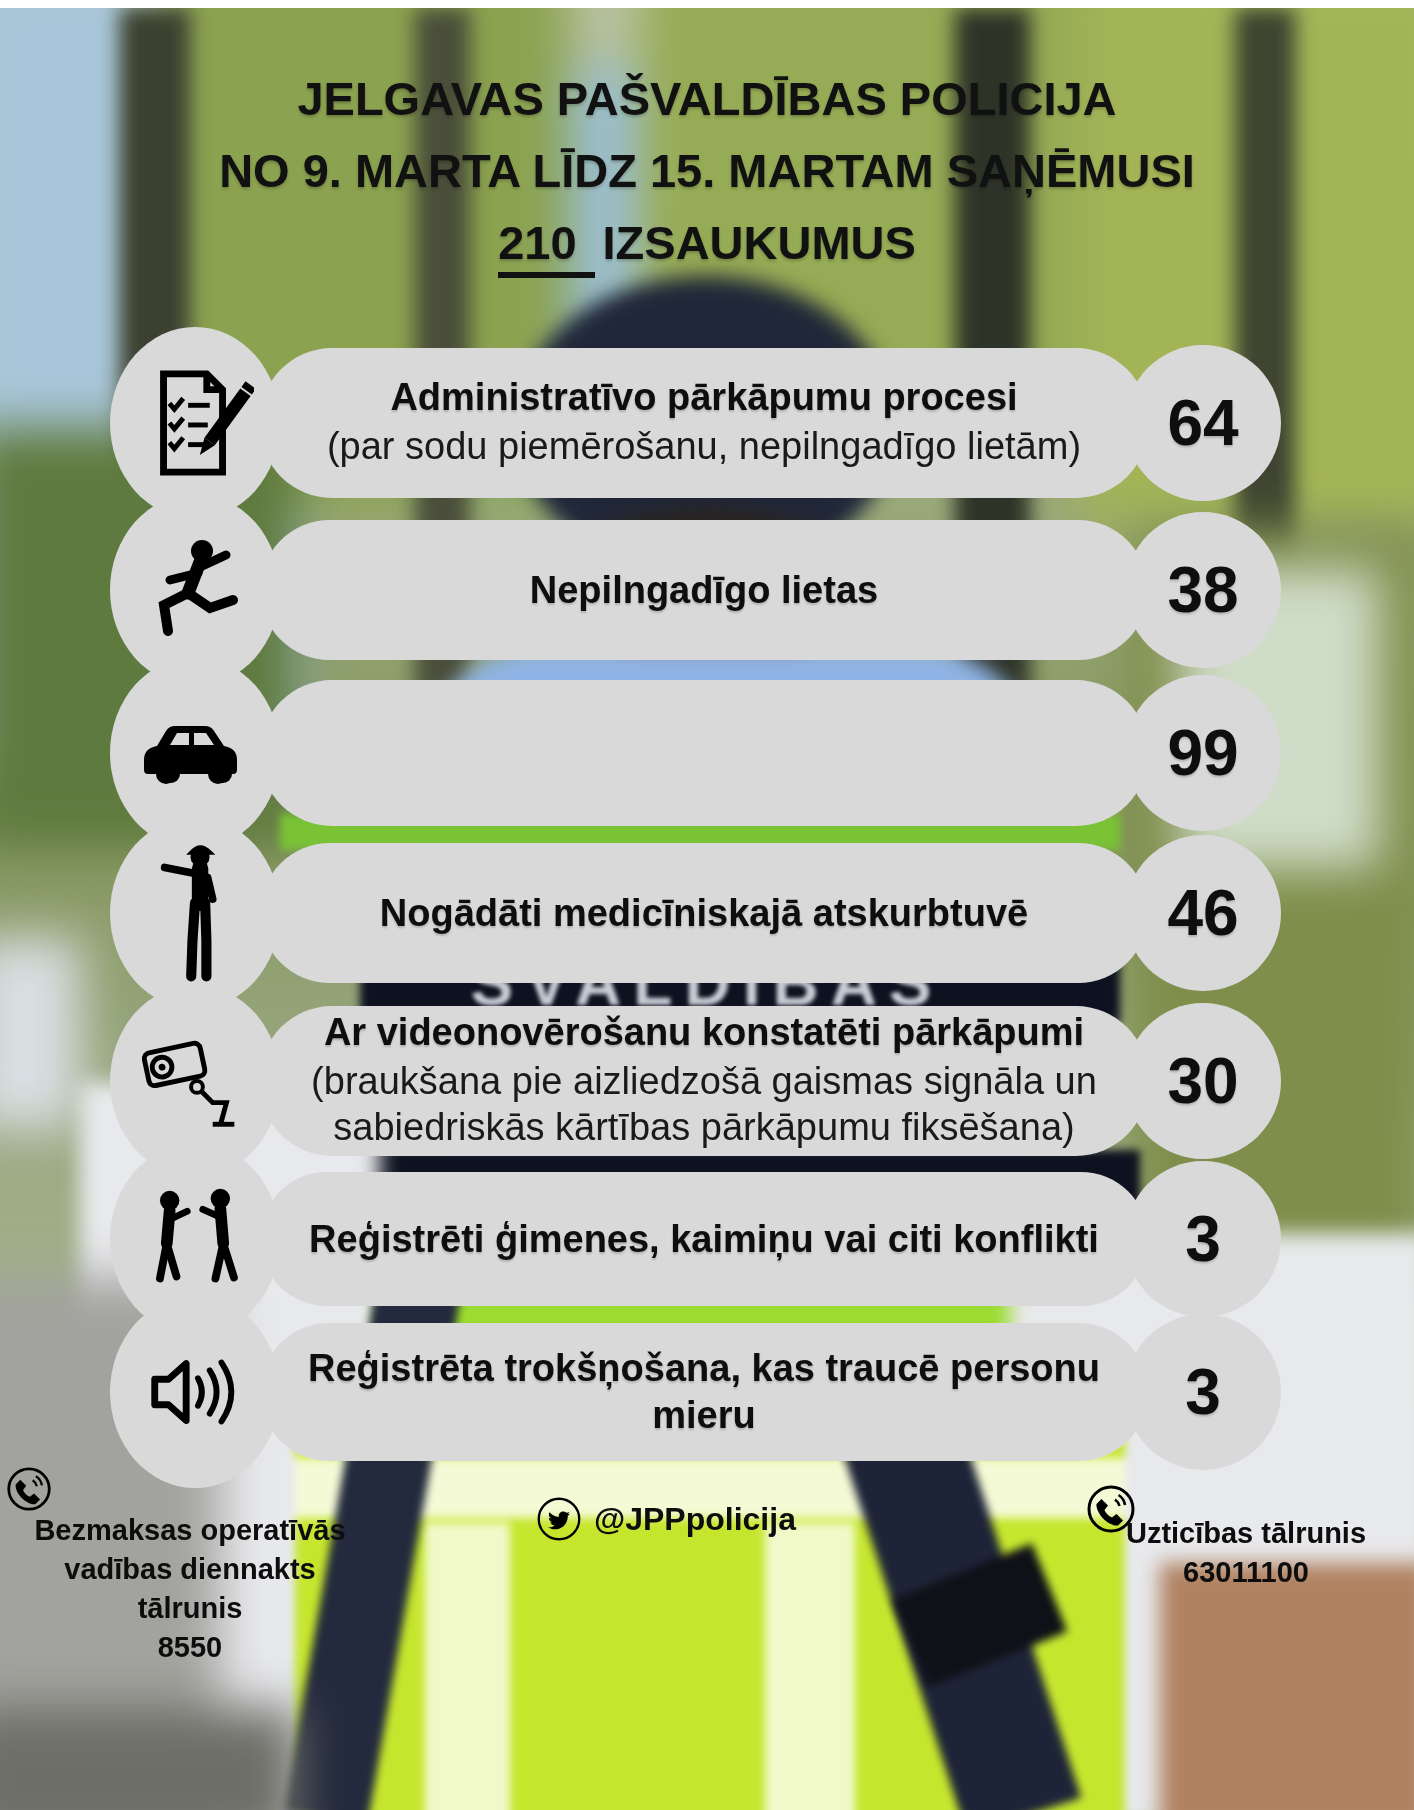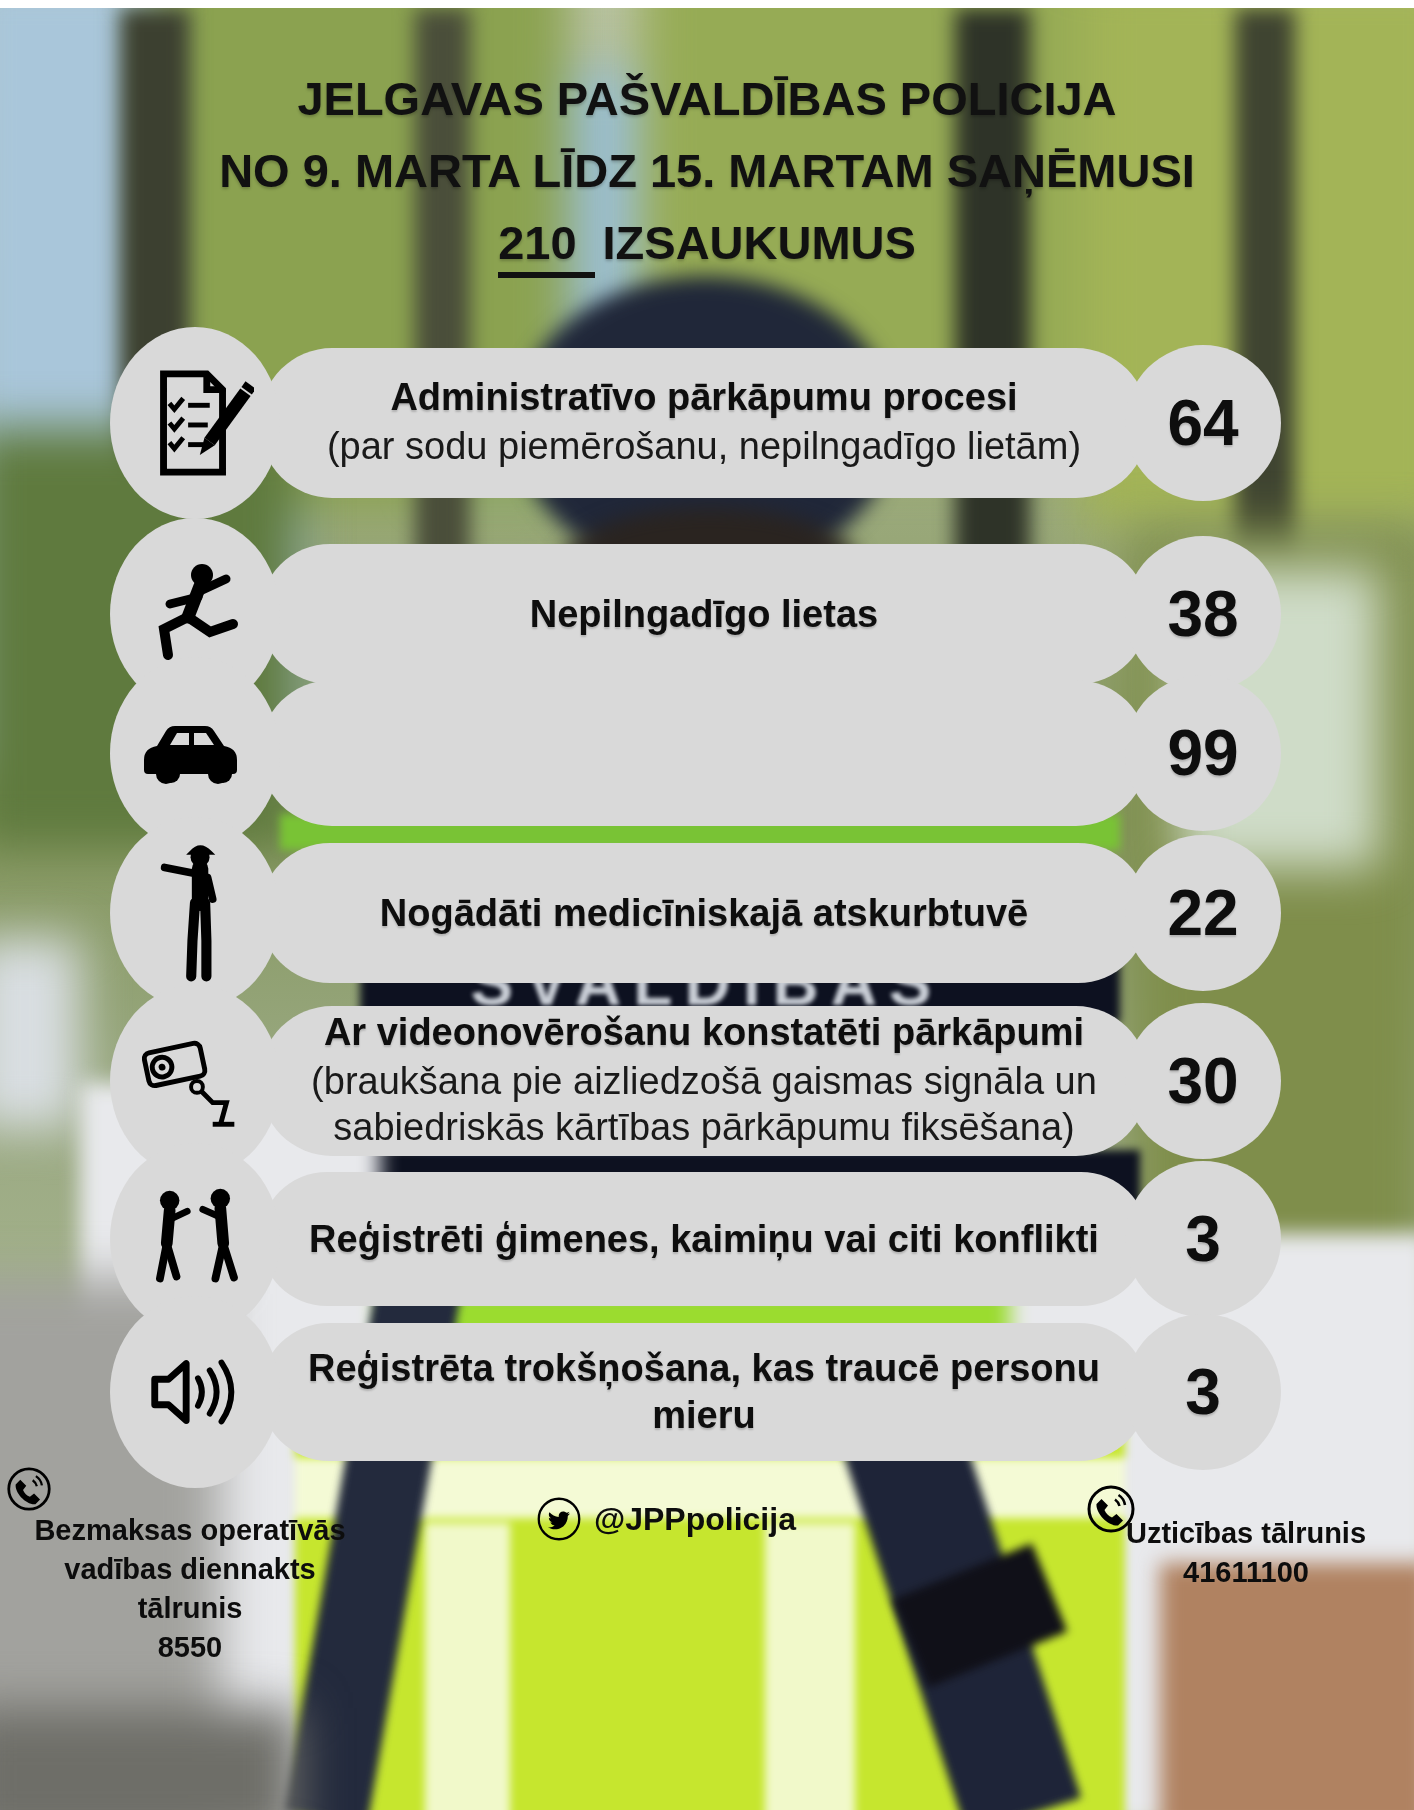--- a/index.html
+++ b/index.html
@@ -140,21 +140,21 @@
           <rect x="82" y="21" width="13" height="62" fill="#000"></rect>
           <path d="M82 83 l6.5 17 6.5 -17 z" fill="#000"></path>
         </g>
       </svg>
     </div>
     <div class="num-circle">
         <span>64</span>
       </div>
   </div>
 
-  <div class="row" style="top:536px;height:140px;">
+  <div class="row" style="top:512px;height:140px;">
     <div class="bar"></div>
     <div class="texts">
       <div class="row-title">Nepilngadīgo lietas</div>
     </div>
     <div class="icon-circle">
       <svg width="110" height="110" viewBox="0 0 110 110" stroke-linecap="round">
         <circle cx="62" cy="16" r="11" fill="#000"></circle>
         <path d="M60 27 L48 58" stroke="#000" stroke-width="13"></path>
         <path d="M58 33 L86 20" stroke="#000" stroke-width="9"></path>
         <path d="M58 38 L30 45" stroke="#000" stroke-width="9"></path>
@@ -193,21 +193,21 @@
         <path d="M26 7 q8 -9 17 0 l3 3 h-23 z" fill="#000"></path>
         <circle cx="34" cy="12" r="7.5" fill="#000"></circle>
         <path d="M34 21 v27" stroke="#000" stroke-width="13"></path>
         <path d="M31 25 L6 20" stroke="#000" stroke-width="6"></path>
         <path d="M40 28 l4 17" stroke="#000" stroke-width="6"></path>
         <path d="M30 48 l-2 30 -1 28" fill="none" stroke="#000" stroke-width="8"></path>
         <path d="M38 48 l1 30 0 28" fill="none" stroke="#000" stroke-width="8"></path>
       </svg>
     </div>
     <div class="num-circle">
-        <span>22</span>
+        <span>46</span>
       </div>
   </div>
 
   <div class="row" style="top:998px;height:150px;">
     <div class="bar"></div>
     <div class="texts">
       <div class="row-title">Ar videonovērošanu konstatēti pārkāpumi</div>
       <div class="row-sub">(braukšana pie aizliedzošā gaismas signāla un sabiedriskās kārtības pārkāpumu fiksēšana)</div>
     </div>
     <div class="icon-circle">
@@ -297,16 +297,16 @@
   <div class="f-icon" style="left:1086px;top:1476px;">
     <svg width="50" height="50" viewBox="0 0 100 100">
       <circle cx="50" cy="50" r="44" fill="none" stroke="#000" stroke-width="6"></circle>
       <path d="M31 30 l13 13 -7 9 c3 7 8 12 15 15 l9 -7 13 13 -10 10 c-20 2 -45 -25 -43 -43 z" fill="#000"></path>
       <path d="M58 31 q7 5 9 13" fill="none" stroke="#000" stroke-width="5"></path>
       <path d="M65 22 q11 7 13 20" fill="none" stroke="#000" stroke-width="5"></path>
     </svg>
   </div>
   <div class="footer-right">
     <div>Uzticības tālrunis</div>
-    <div>41611100</div>
+    <div>63011100</div>
   </div>
 
 </div>
 
 </body></html>

